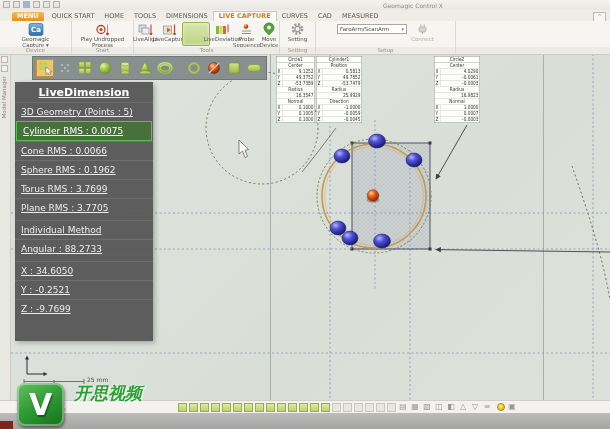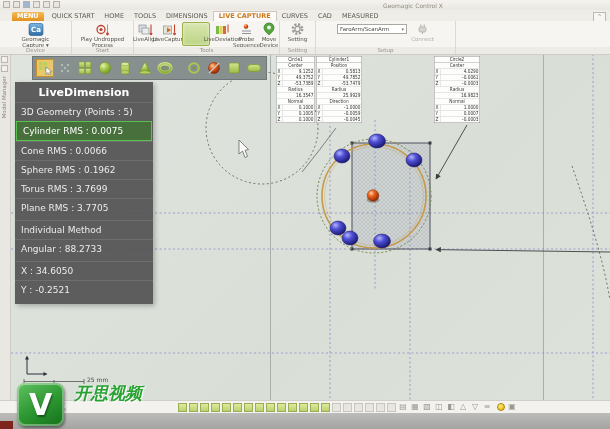--- a/index.html
+++ b/index.html
@@ -48,21 +48,21 @@
   .vtab{writing-mode:vertical-rl;transform:rotate(180deg);font-size:5.5px;color:#8a867e;margin:22px 0 0 1px;white-space:nowrap;}
   .strip-ic{position:absolute;left:1px;width:7px;height:7px;border:1px solid #bbb7ae;background:#f2f0ea;box-sizing:border-box;}
   
   .shape-toolbar{position:absolute;left:32px;top:56px;height:22px;background:#87908f;border:1px solid #6e7776;z-index:3;
                  display:flex;align-items:center;gap:2px;padding:0 3px;}
   .stool{width:18px;height:18px;display:flex;align-items:center;justify-content:center;}
   .stool.selected{background:#e9c76a;border:1px solid #c8902c;box-sizing:border-box;}
   .stgap{width:7px;}
   
   .livedim{position:absolute;left:15px;top:82px;width:138px;z-index:4;background:rgba(84,84,84,0.94);
-           color:#ececec;padding-bottom:5px;box-shadow:2px 2px 5px rgba(0,0,0,0.25);}
+           color:#ececec;padding-bottom:23px;box-shadow:2px 2px 5px rgba(0,0,0,0.25);text-decoration:underline;}
   .ld-title{font-size:11px;font-weight:bold;text-align:center;padding:4px 0 3px;color:#fff;}
   .ld-row{font-size:9px;line-height:10px;padding:4px 6px;border-top:1px solid rgba(130,130,130,0.45);}
   .ld-row.selected{border:1px solid #56c24c;background:#47703c;color:#fff;margin:0 1px;}
   .ld-gap{height:3px;}
   
   .ann{position:absolute;z-index:3;transform:scale(0.5);transform-origin:0 0;background:#fdfdfb;
        border:1px solid #8d8d8d;font-size:8.5px;color:#333;box-sizing:border-box;}
   .ann-title{text-align:center;line-height:12px;border-bottom:1px solid #a5a5a5;}
   .ann-sec{text-align:center;line-height:11px;border-bottom:1px solid #cfcfcf;color:#3c3c3c;}
   .ann-row{display:grid;grid-template-columns:13px 1fr;border-bottom:1px solid #cfcfcf;line-height:11px;}
@@ -446,20 +446,21 @@
     <div class="ld-row">Cone RMS : 0.0066</div>
     <div class="ld-row">Sphere RMS : 0.1962</div>
     <div class="ld-row">Torus RMS : 3.7699</div>
     <div class="ld-row">Plane RMS : 3.7705</div>
     <div class="ld-gap"></div>
     <div class="ld-row">Individual Method</div>
     <div class="ld-row">Angular : 88.2733</div>
     <div class="ld-gap"></div>
     <div class="ld-row">X : 34.6050</div>
     <div class="ld-row">Y : -0.2521</div>
+    <div class="ld-row">Z : -9.7699</div>
   </div>
 
   <div class="ann" style="left:276px;top:56px;width:78px;">
     <div class="ann-title">Circle1</div>
     <div class="ann-sec">Center</div>
     <div class="ann-row">
         <span class="ax">X</span>
         <span class="vv">9.1252</span>
       </div>
     <div class="ann-row">

